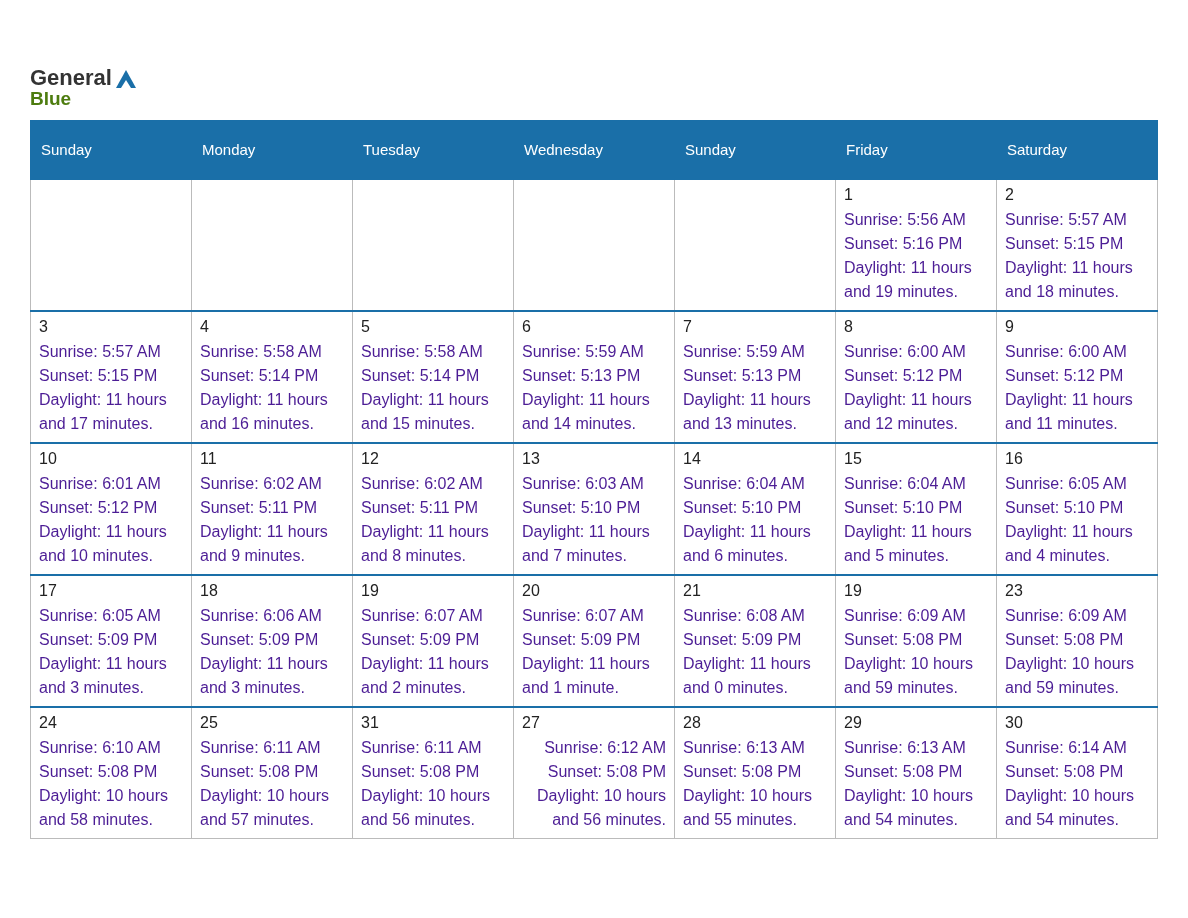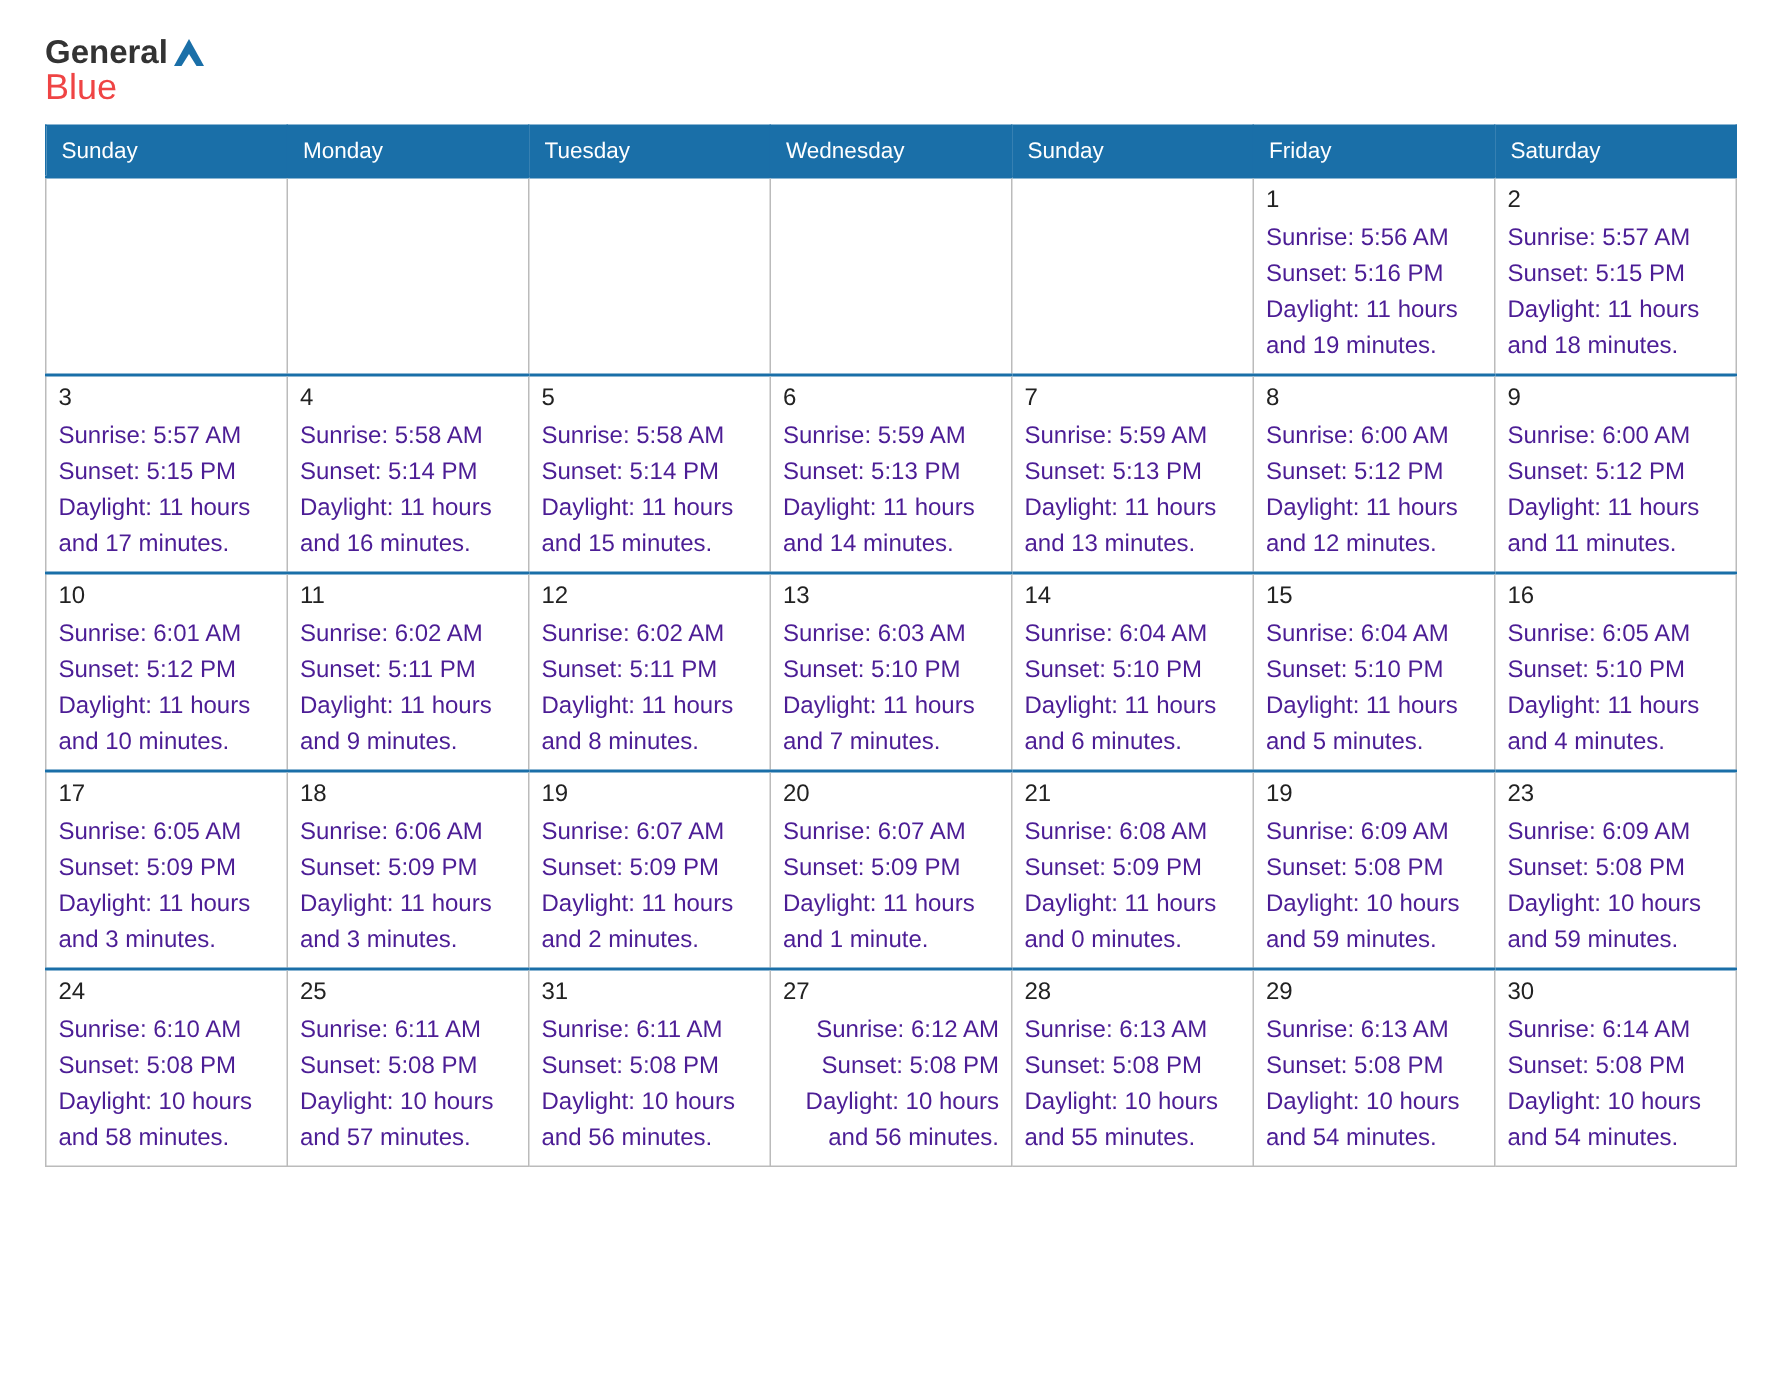--- a/index.html
+++ b/index.html
@@ -9,38 +9,39 @@
       width: 1188px;
       min-height: 918px;
       padding: 20px 30px;
     }
 
     .header {
       display: flex;
       justify-content: space-between;
       align-items: flex-start;
       margin-bottom: 10px;
+      margin-top: 44px;
     }
 
     .logo {
       display: flex;
       align-items: center;
       gap: 4px;
     }
 
     .logo-text-general {
       font-size: 22px;
       font-weight: bold;
       color: #333;
     }
 
     .logo-blue {
-      font-size: 24px;
-      font-weight: normal;
-      color: #ef4444;
+      font-size: 19px;
+      font-weight: bold;
+      color: #4d7c0f;
       display: block;
       margin-top: -4px;
     }
 
     .title-section {
       text-align: right;
     }
 
     .month-title {
       font-size: 52px;
@@ -57,21 +58,21 @@
 
     .calendar {
       width: 100%;
       border-collapse: collapse;
       margin-top: 10px;
     }
 
     .calendar th {
       background-color: #1a6fa8;
       color: #fff;
-      padding: 8px 10px;
+      padding: 20px 10px;
       font-size: 15px;
       font-weight: normal;
       text-align: left;
       border: 1px solid #1a6fa8;
     }
 
     .calendar td {
       border: 1px solid #bbb;
       vertical-align: top;
       padding: 6px 8px;

